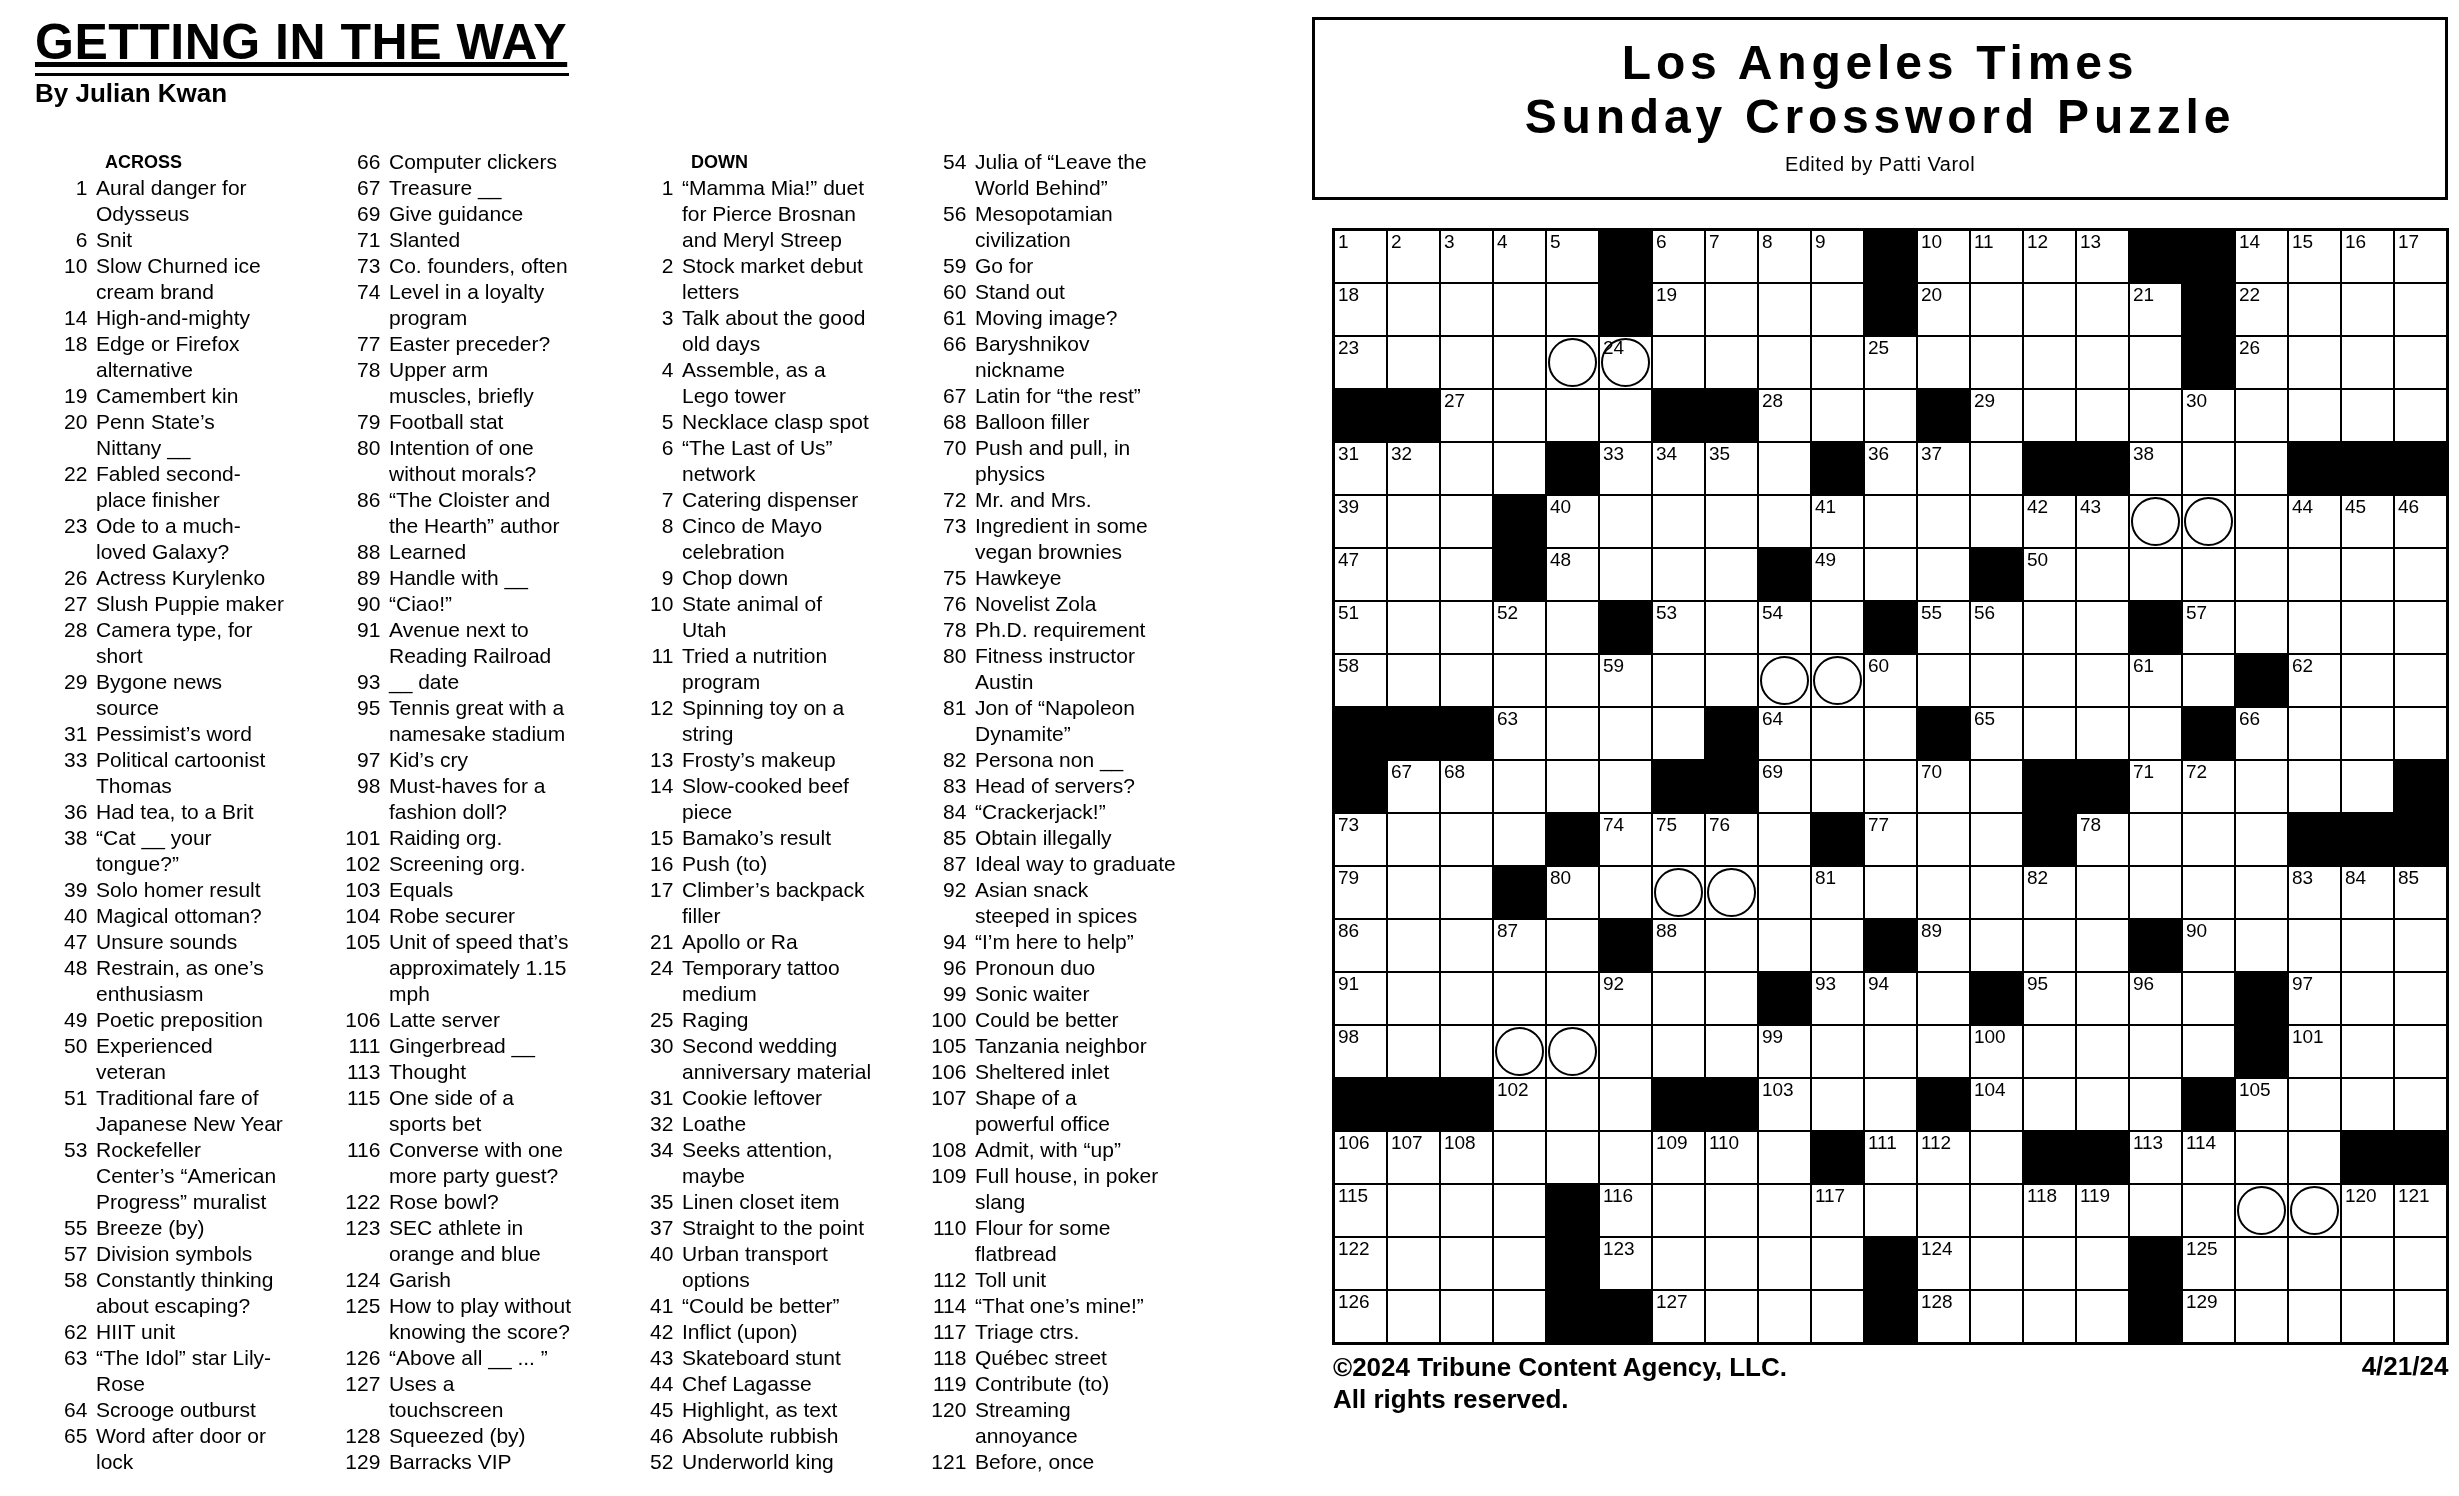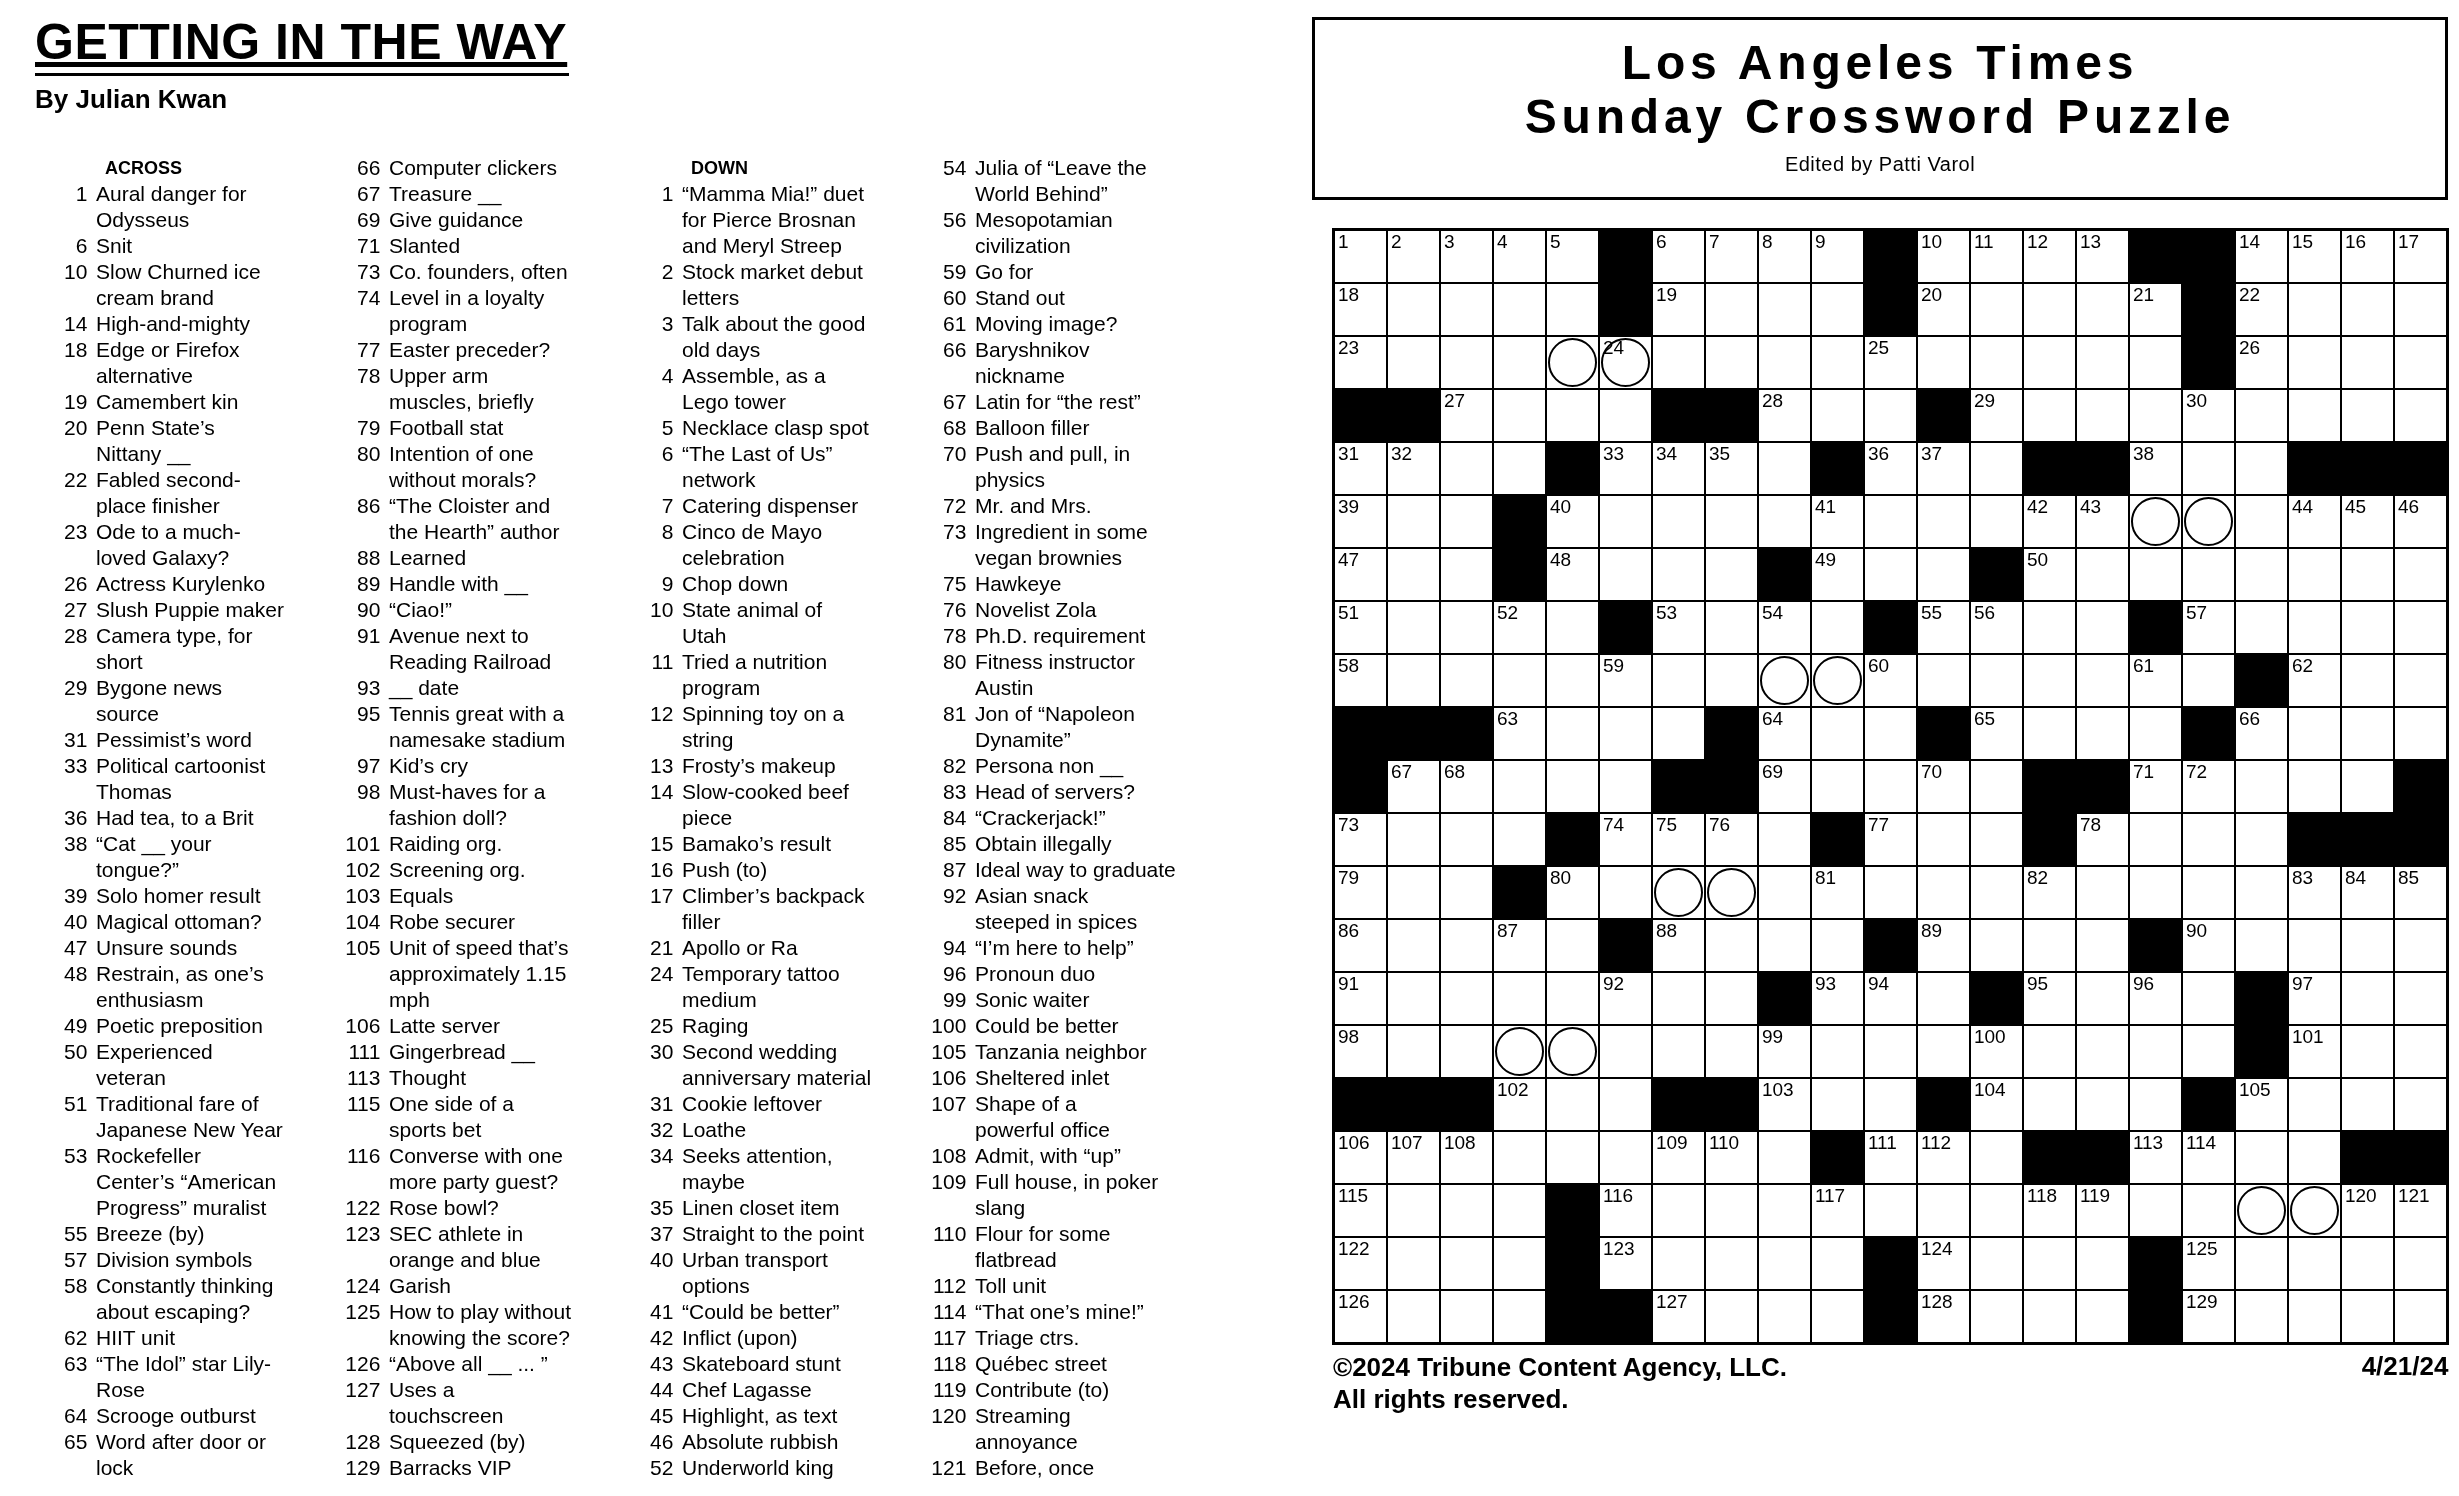--- a/index.html
+++ b/index.html
@@ -9,21 +9,21 @@
     font-family:"Liberation Sans", sans-serif;
     -webkit-font-smoothing:antialiased;
   }
 
   
   .left-panel { position:absolute; left:35px; top:13.4px; width:1270px; }
   .pz-title {
     font-size:50px; font-weight:bold; letter-spacing:0.5px;
     display:inline-block; border-bottom:3.8px solid #000; padding:0 1.9px 1.9px 0;text-decoration:underline;
   }
-  .byline { font-size:26px; font-weight:bold; margin-top:8px; }
+  .byline { font-size:26px; font-weight:bold; margin-top:2px; }
   .clue-cols { display:flex; margin-top:40px; }
   .clue-col { width:293px; flex:none; }
   .clue-header { font-size:18px; font-weight:bold; line-height:26px; padding-left:70px; }
   .clue { display:flex; font-size:21px; line-height:26px; }
   .clue-num { flex:none; width:61px; text-align:right; padding-right:8.6px; }
   .clue-text { white-space:pre-line; width:223px; }
 
   
   .masthead {
     position:absolute; left:1312px; top:17.3px; width:1136px; height:183px;

